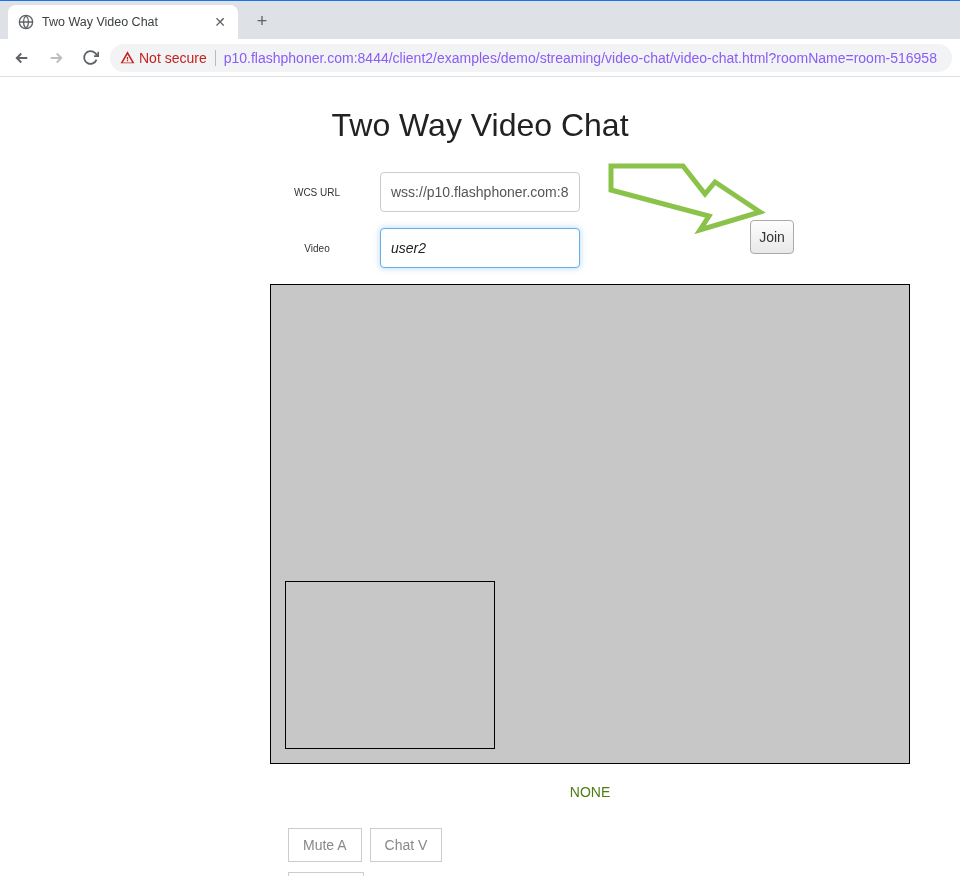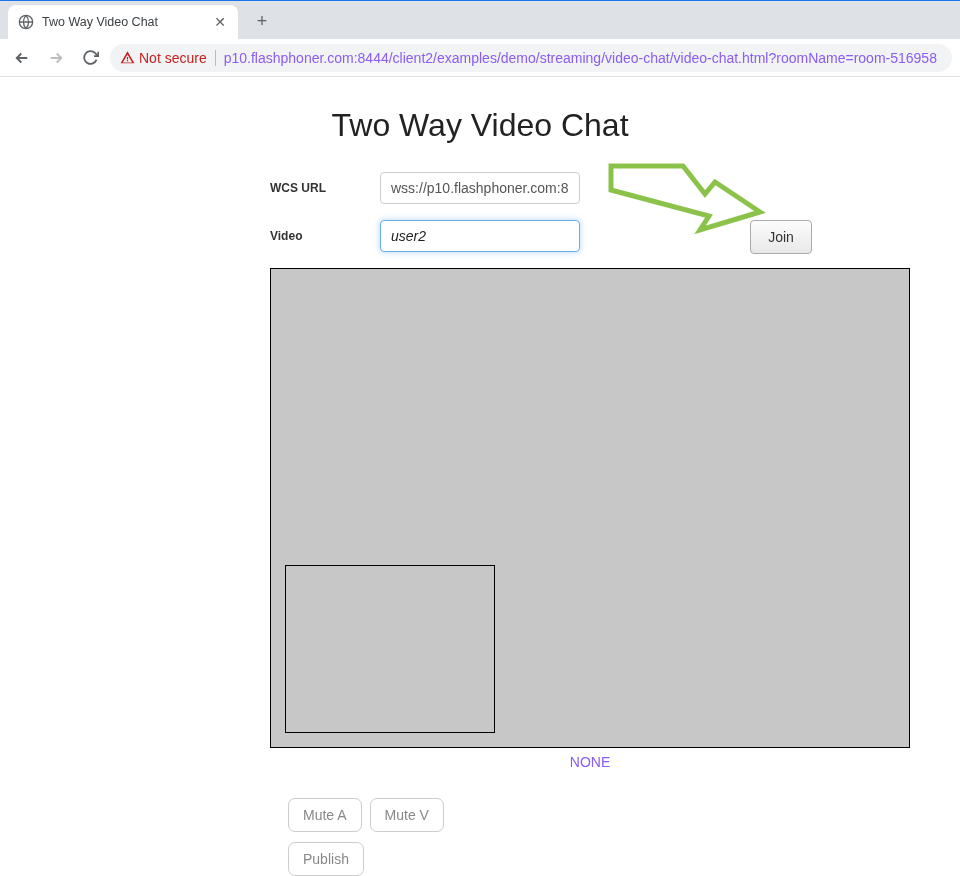--- a/index.html
+++ b/index.html
@@ -112,47 +112,47 @@
       margin: 0 0 0 270px;
       position: relative;
     }
     .form-row {
       display:flex;
       align-items:center;
       margin-bottom:16px;
     }
     .form-label {
       width: 110px;
-      text-align:left;
-      font-weight:bold;
-      font-size:12px;
+      text-align:center;
+      font-weight:normal;
+      font-size:10px;
       color:#333;
       padding-right:16px;
     }
     .text-input {
       width: 200px;
-      height: 32px;
+      height: 40px;
       border:1px solid #ccc;
       border-radius:4px;
       padding: 0 10px;
       font-size:14px;
       color:#555;
     }
     .text-input.focused {
       border-color:#66afe9;
       box-shadow: 0 0 6px rgba(102,175,233,.5);
       outline:none;
       color:#222;
       font-style:italic;
     }
     .join-btn {
       position:absolute;
       left: 480px;
       top: 48px;
-      width: 62px;
+      width: 44px;
       height: 34px;
       background: linear-gradient(#fdfdfd,#e8e8e8);
       border:1px solid #aaa;
       border-radius:4px;
       font-size:14px;
       cursor:pointer;
       color:#333;
     }
     .arrow {
       position:absolute;
@@ -176,39 +176,39 @@
       width:210px;
       height:168px;
       border:1px solid #000;
       background:#c7c7c7;
     }
     .status-text {
       text-align:center;
       width:640px;
       margin-left:270px;
       font-size:14px;
-      color:#8b5cf6;
-      margin-top:6px;
+      color:#4d7c0f;
+      margin-top:20px;
     }
     .btn-row {
       margin-left: 288px;
       margin-top: 28px;
       display:flex;
       gap:8px;
     }
     .btn-row2 {
       margin-left: 288px;
       margin-top: 10px;
     }
     .small-btn {
       height:34px;
       padding: 0 14px;
       background:#fff;
       border:1px solid #ccc;
-      border-radius:7px;
+      border-radius:0;
       font-size:14px;
       color:#888;
       cursor:pointer;
     }
   </style>
 </head>
 <body>
 
 <div class="chrome">
   <div class="tab-bar">
@@ -275,18 +275,18 @@
     </svg>
   </div>
 
   <div class="video-box">
     <div class="inset-box"></div>
   </div>
   <div class="status-text">NONE</div>
 
   <div class="btn-row">
     <button class="small-btn">Mute A</button>
-    <button class="small-btn">Mute V</button>
+    <button class="small-btn">Chat V</button>
   </div>
   <div class="btn-row2">
     <button class="small-btn">Publish</button>
   </div>
 </div>
 
 </body></html>

